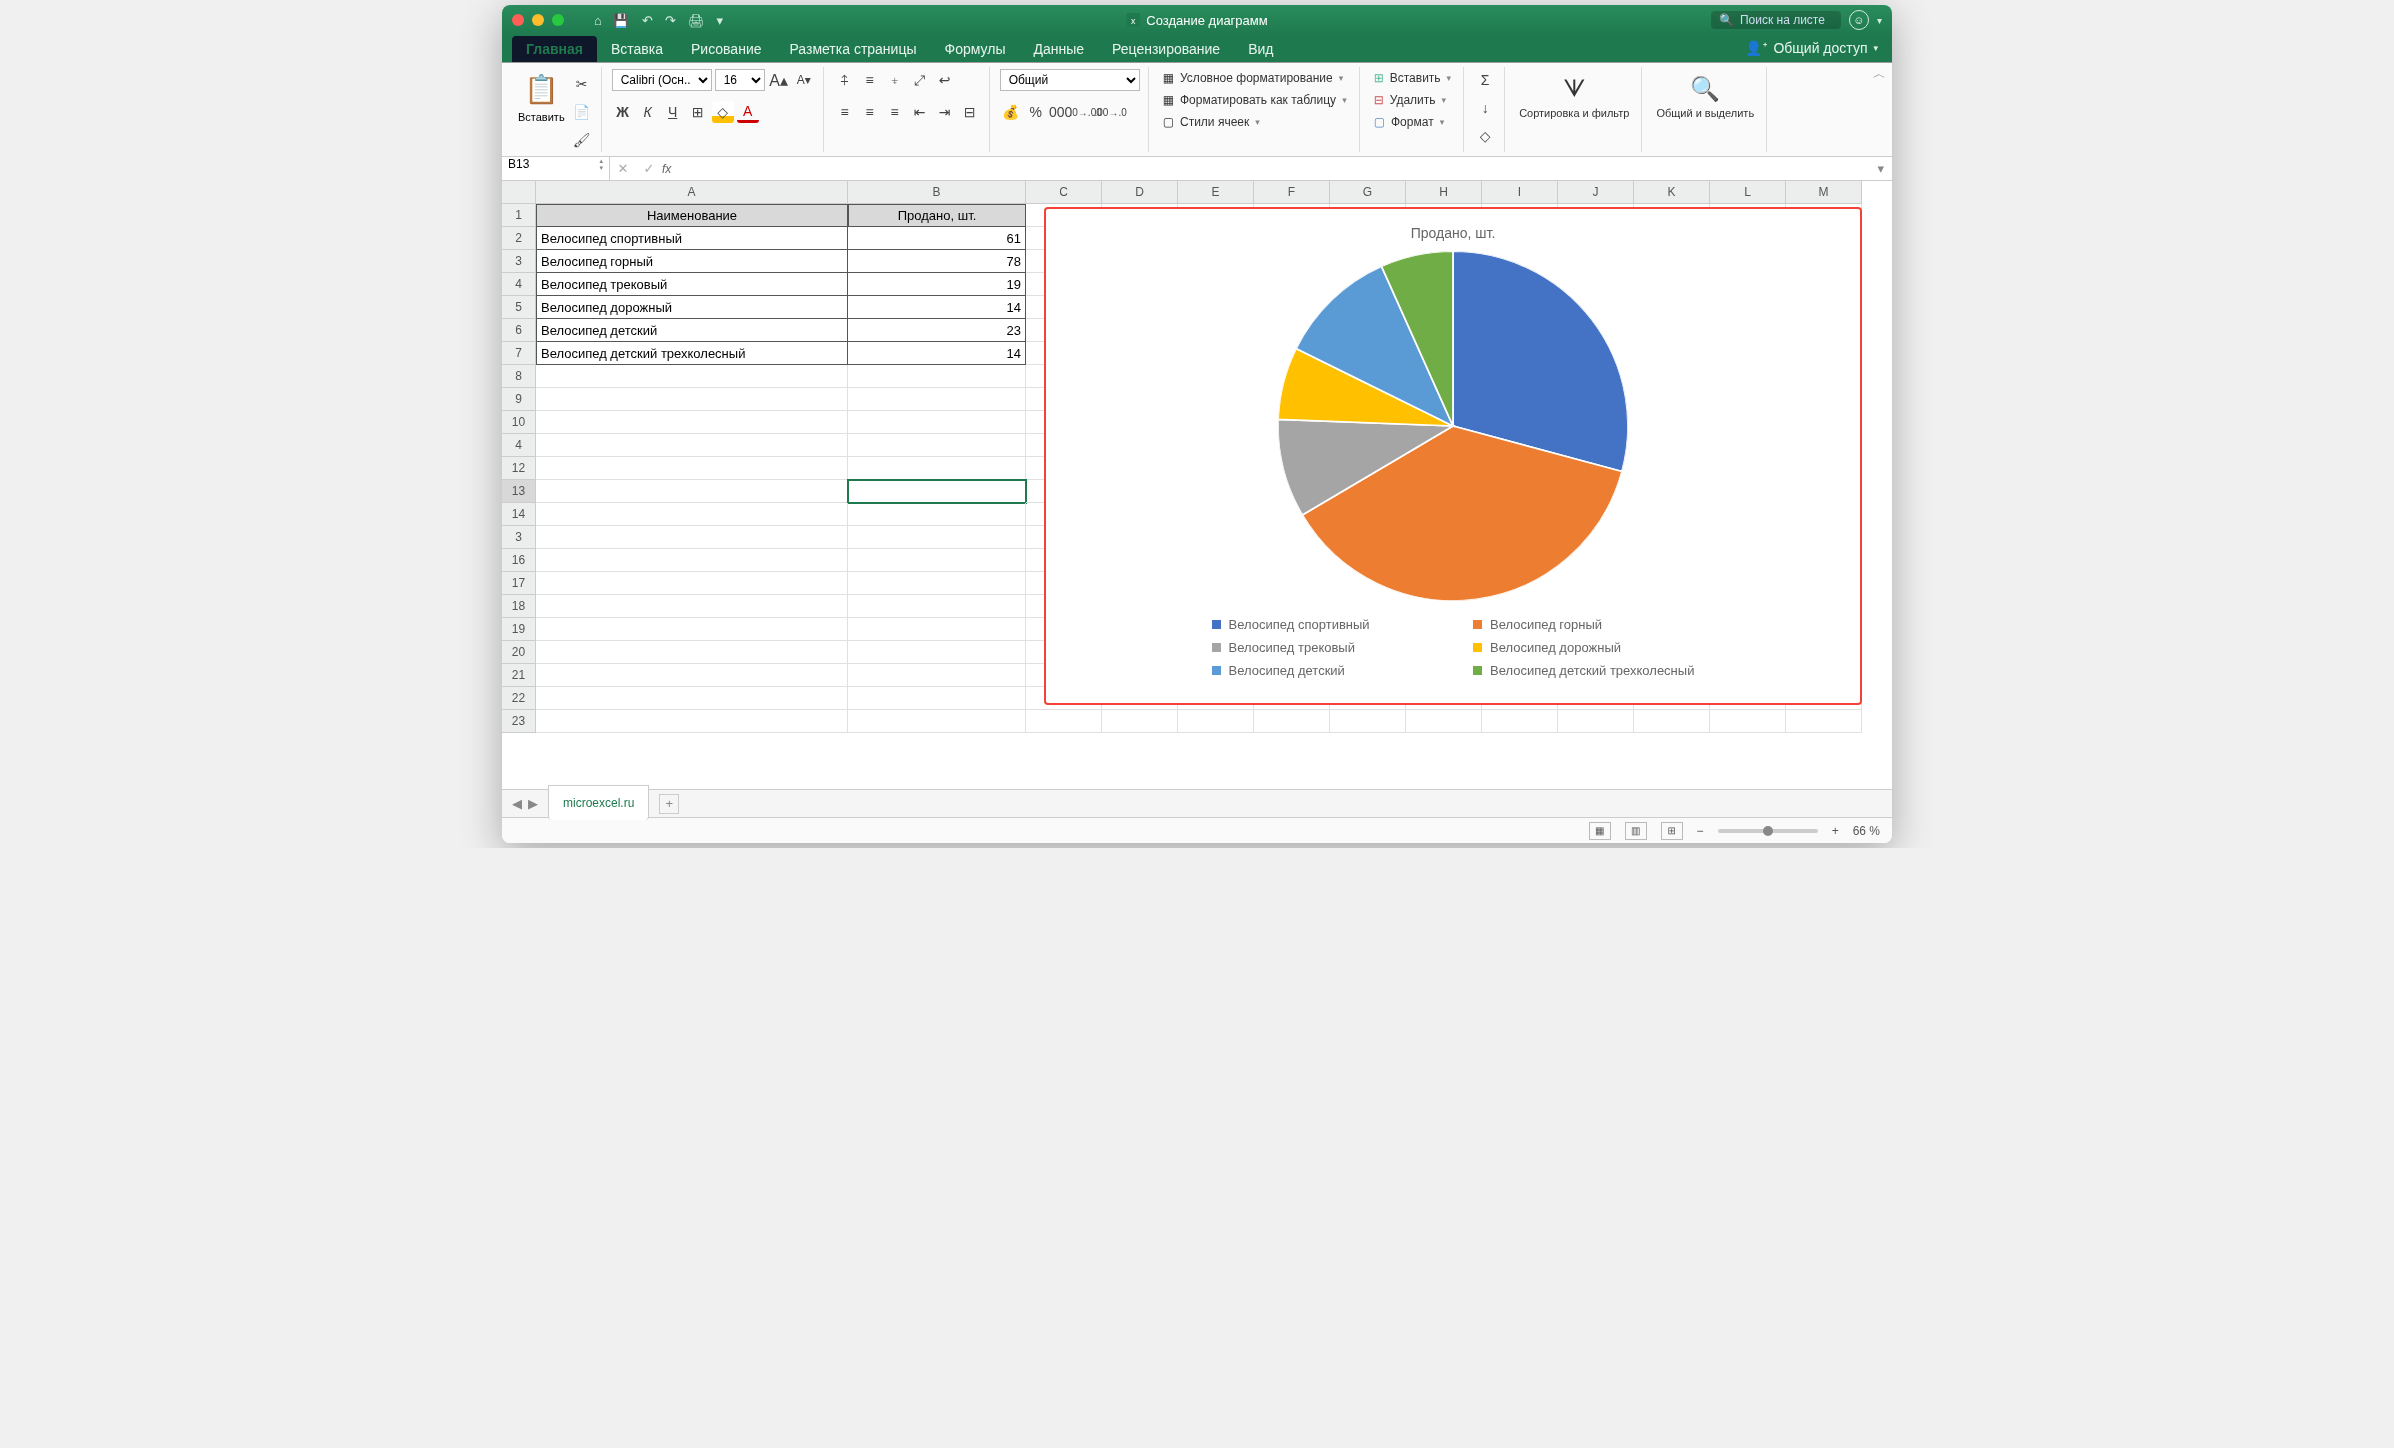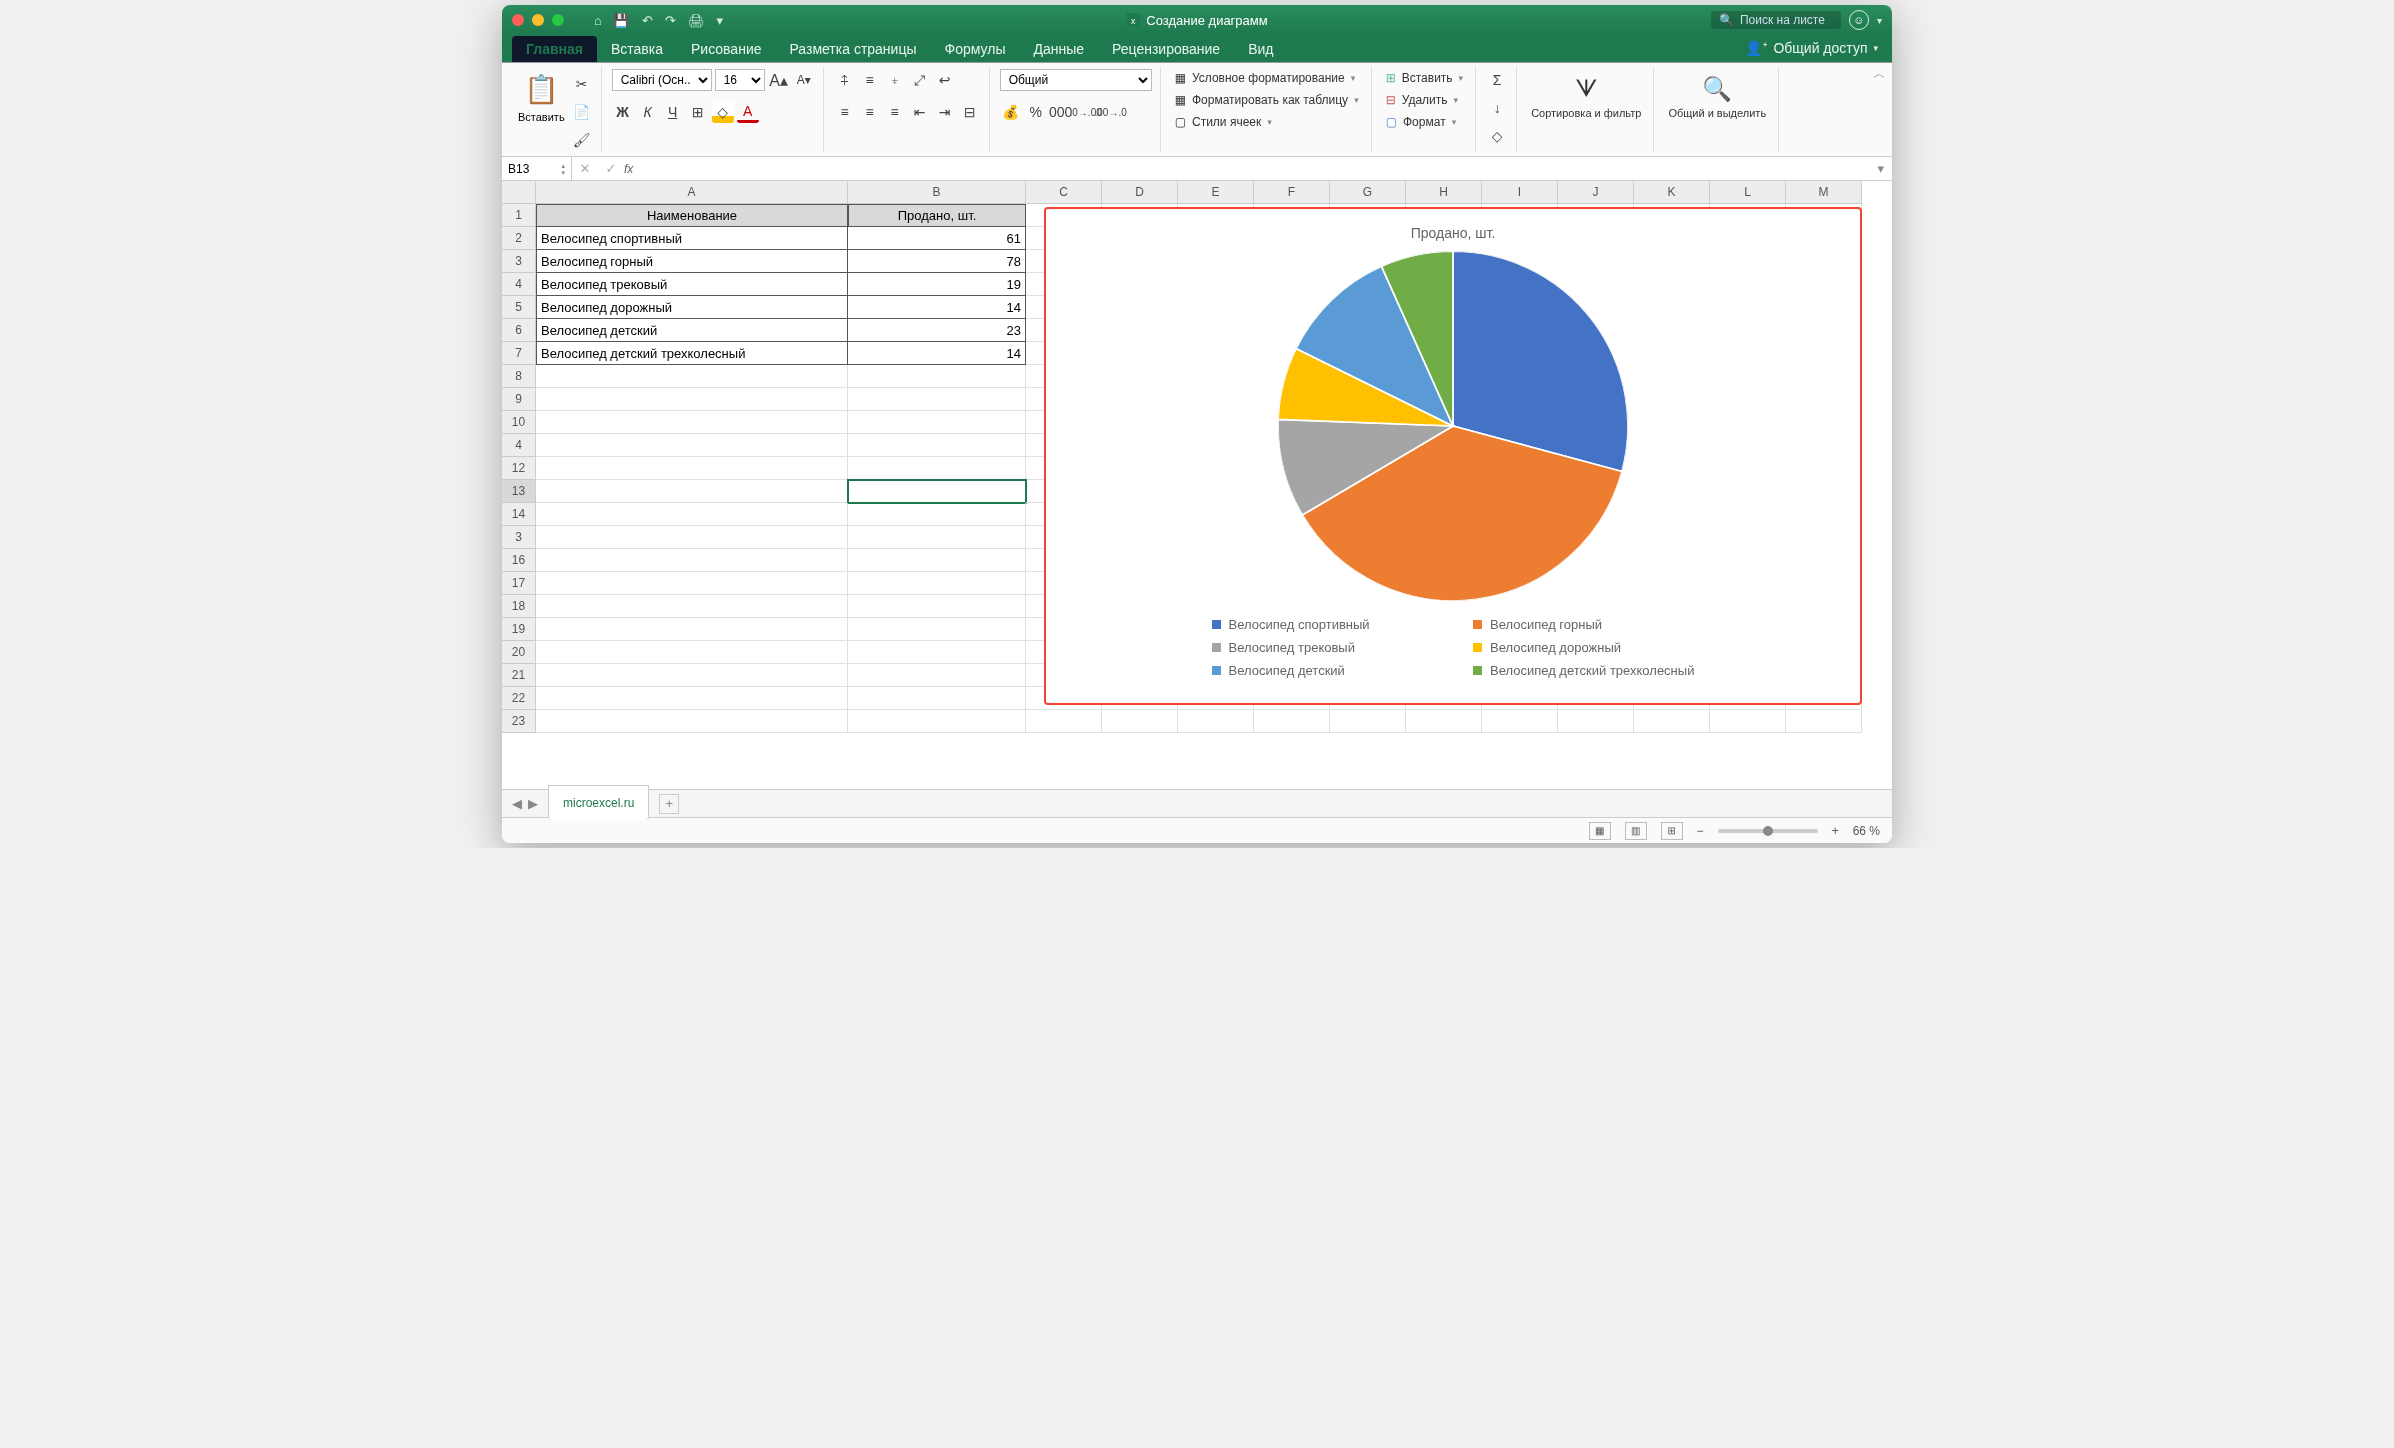--- a/index.html
+++ b/index.html
@@ -44,21 +44,21 @@
 .font-row-2 { display: flex; gap: 3px; margin-top: 6px; }
 .vstack { display: flex; flex-direction: column; gap: 4px; }
 .ribbon-text-btn { display: flex; align-items: center; gap: 6px; padding: 2px 4px; cursor: pointer; font-size: 12px; color: #333; }
 .ribbon-text-btn .chev { color: #888; font-size: 9px; }
 .big-btn { display: flex; flex-direction: column; align-items: center; gap: 2px; padding: 4px; cursor: pointer; font-size: 11px; color: #333; text-align: center; }
 .big-btn .icon { font-size: 24px; height: 32px; display: flex; align-items: center; }
 .collapse-btn { position: absolute; right: 6px; top: 60px; cursor: pointer; color: #888; }
 
 
 .formula-bar { height: 24px; border-bottom: 1px solid #ccc; display: flex; align-items: stretch; background: #fff; }
-.name-box { width: 70px; border-right: 1px solid #ccc; padding: 0 6px; display: flex; align-items: center; font-size: 12px; justify-content: space-between; }
+.name-box { width: 108px; border-right: 1px solid #ccc; padding: 0 6px; display: flex; font-size: 12px; justify-content: space-between; }
 .name-box .chevs { display: flex; flex-direction: column; font-size: 7px; line-height: 7px; color: #888; }
 .fx-area { display: flex; align-items: center; flex: 1; }
 .fx-btn { width: 26px; display: flex; align-items: center; justify-content: center; color: #aaa; }
 .fx-label { width: 30px; font-style: italic; color: #666; font-size: 12px; }
 
 
 .grid-wrap { flex: 1; overflow: hidden; position: relative; background: #fff; }
 .grid { display: grid; grid-template-columns: 34px 312px 178px repeat(11, 76px); grid-auto-rows: 23px; font-size: 13px; }
 .colhdr, .rowhdr, .corner { background: #eceded; border-right: 1px solid #ccc; border-bottom: 1px solid #ccc; display: flex; align-items: center; justify-content: center; color: #555; font-size: 12px; }
 .rowhdr.sel { background: #d8d8d8; }
@@ -193,21 +193,21 @@
           <span class="ribbon-btn">≡</span>
           <span class="ribbon-btn">⇤</span>
           <span class="ribbon-btn">⇥</span>
           <span class="ribbon-btn">⊟</span>
         </div>
       </div>
     </div>
 
     <div class="rgroup">
       <div class="vstack">
-        <select class="font-select" style="width:152px"><option>Общий</option></select>
+        <select class="font-select" style="width:140px"><option>Общий</option></select>
         <div class="font-row-2">
           <span class="ribbon-btn">💰</span>
           <span class="ribbon-btn">%</span>
           <span class="ribbon-btn">000</span>
           <span class="ribbon-btn" style="font-size:10px">.0→.00</span>
           <span class="ribbon-btn" style="font-size:10px">.00→.0</span>
         </div>
       </div>
     </div>
 

